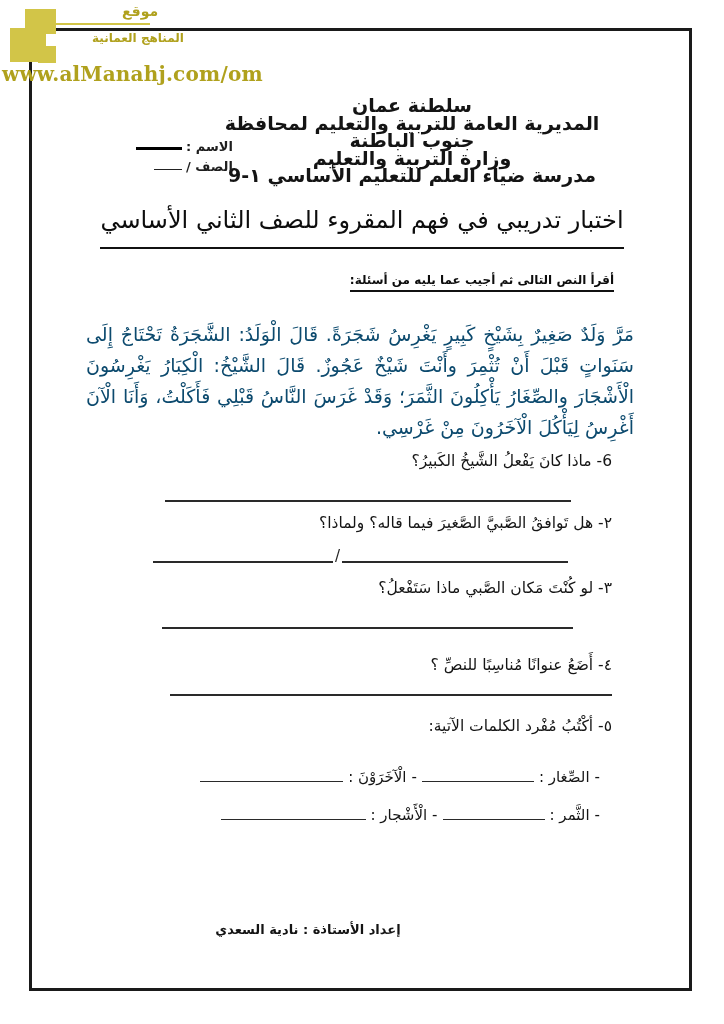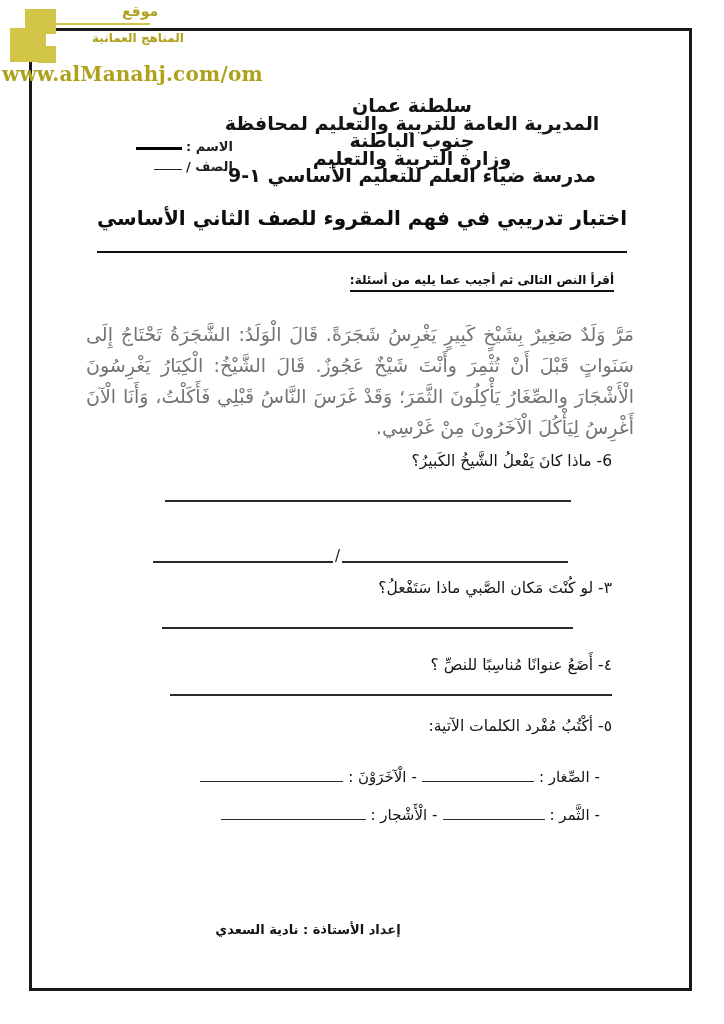--- a/index.html
+++ b/index.html
@@ -34,33 +34,33 @@
   }
   
   .student { position:absolute; top:134px; left:136px; z-index:2; direction:rtl; font-weight:bold; font-size:13px; }
   .fld { display:flex; direction:rtl; align-items:flex-end; white-space:nowrap; height:20px; }
   .fline { display:inline-block; height:0; margin:0 4px 4px 0; }
   .fline.thick { width:46px; border-bottom:3px solid #000; }
   .fline.thin  { width:28px; border-bottom:1.5px solid #222; }
   
   .title-wrap { position:absolute; top:206px; left:0; width:724px; text-align:center; direction:rtl; z-index:2; }
   .doc-title {
-    display:inline-block; font-size:20px; font-weight:bold; color:#0d0d0d;
-    border-bottom:2.5px solid #111; padding-bottom:21px;
+    display:inline-block; font-size:24px; font-weight:normal; color:#0d0d0d;
+    border-bottom:2.5px solid #111; padding-bottom:13px;
   }
   
   .instruction { position:absolute; top:269px; right:110px; direction:rtl; z-index:2; }
   .instruction .t {
     display:inline-block; font-weight:bold; font-size:12px; color:#0d0d0d;
     border-bottom:2px solid #111; padding-bottom:3px;
   }
   
   .passage {
     position:absolute; top:319px; right:90px; left:86px; z-index:2;
-    direction:rtl; text-align:justify; font-size:19px; line-height:31px; color:#737373;
+    direction:rtl; text-align:justify; font-size:19px; line-height:31px; color:#0c4a6e;
   }
   
   .q { position:absolute; right:112px; z-index:2; direction:rtl; font-size:15.5px; color:#151515; white-space:nowrap; }
   .q1 { top:452px; } .q2 { top:514px; } .q3 { top:579px; } .q4 { top:656px; } .q5 { top:717px; }
   
   .aline { position:absolute; z-index:2; height:0; border-top:2px solid #2a2a2a; }
   .l1 { top:500px; left:165px; width:406px; }
   .l3 { top:627px; left:162px; width:411px; }
   .l4 { top:694px; left:170px; width:442px; }
   .aline2 { position:absolute; top:549px; left:153px; width:415px; z-index:2; display:flex; direction:rtl; align-items:flex-end; }
@@ -119,20 +119,21 @@
 
   <div class="instruction">
     <span class="t">أقرأ النص التالى ثم أجيب عما يليه من أسئلة:</span>
   </div>
 
   <div class="passage">مَرَّ وَلَدٌ صَغِيرٌ بِشَيْخٍ كَبِيرٍ يَغْرِسُ شَجَرَةً. قَالَ الْوَلَدُ: الشَّجَرَةُ تَحْتَاجُ إِلَى سَنَواتٍ قَبْلَ أَنْ تُثْمِرَ وأَنْتَ شَيْخٌ عَجُوزٌ. قَالَ الشَّيْخُ: الْكِبَارُ يَغْرِسُونَ الْأَشْجَارَ والصِّغَارُ يَأْكِلُونَ الثَّمَرَ؛ وَقَدْ غَرَسَ النَّاسُ قَبْلِي فَأَكَلْتُ، وَأَنَا الْآنَ أَغْرِسُ لِيَأْكُلَ الْآخَرُونَ مِنْ غَرْسِي.</div>
 
   <div class="q q1">6- ماذا كانَ يَفْعلُ الشَّيخُ الكَبيرُ؟</div>
   <div class="aline l1"></div>
 
+  <div class="q q2">٢- هل تَوافقُ الصَّبيَّ الصَّغيرَ فيما قاله؟ ولماذا؟</div>
   <div class="aline2">
     <span class="seg s1"></span>
     <span class="slash">/</span>
     <span class="seg s2"></span>
   </div>
 
   <div class="q q3">٣- لو كُنْتَ مَكان الصَّبي ماذا سَتَفْعلُ؟</div>
   <div class="aline l3"></div>
 
   <div class="q q4">٤- أَضَعُ عنوانًا مُناسِبًا للنصِّ ؟</div>

